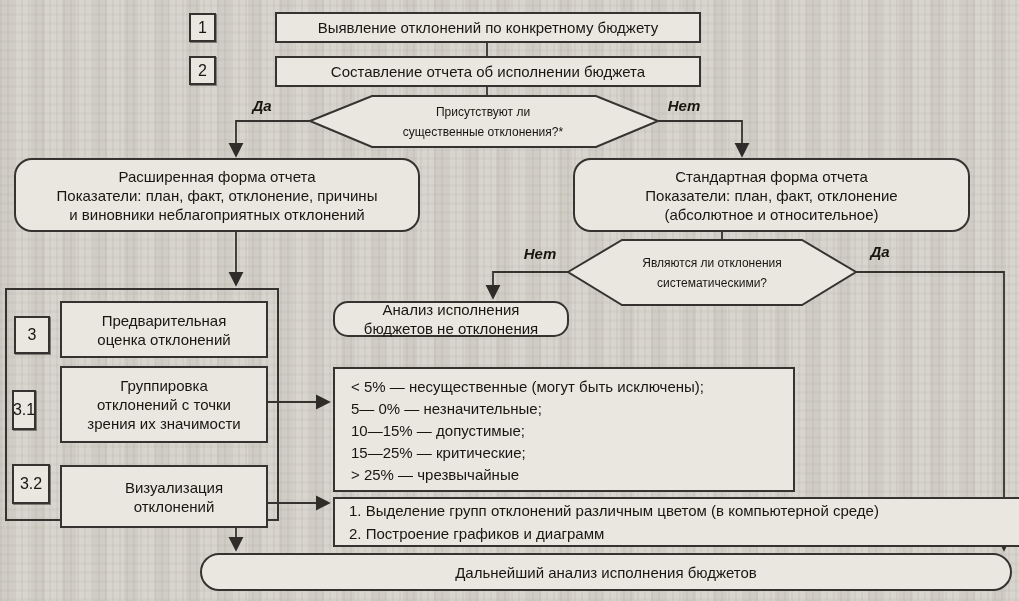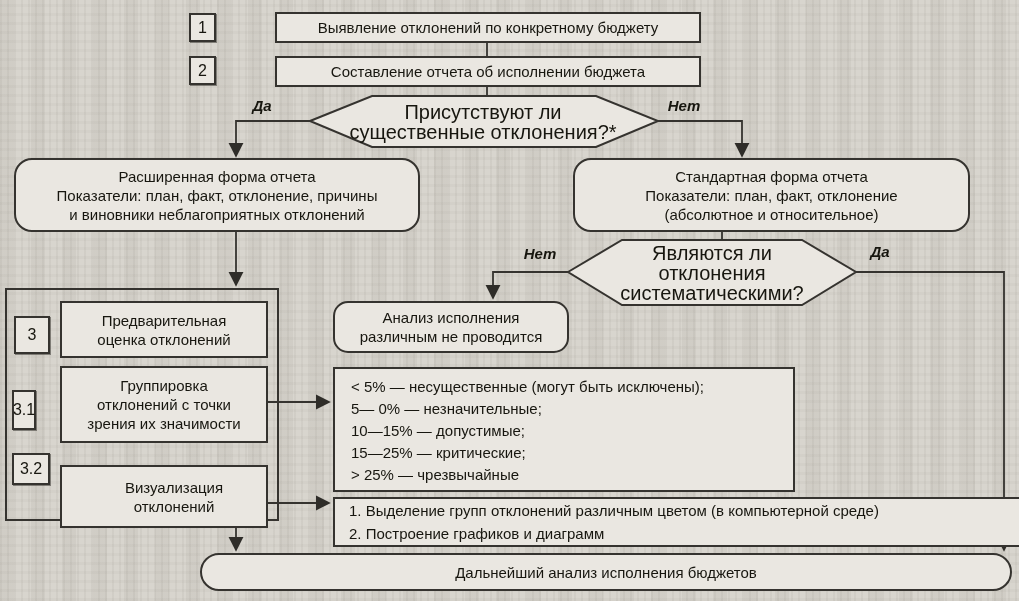--- a/index.html
+++ b/index.html
@@ -30,21 +30,21 @@
   .round{border-radius:18px;}
   .pill{border-radius:19px;}
   .numbox{
     position:absolute; box-sizing:border-box;
     background:var(--box-fill); border:2px solid var(--line);
     display:flex; align-items:center; justify-content:center;
     font-size:16px; box-shadow:1px 1px 0 rgba(60,58,52,.55);
   }
   .hextext{
     position:absolute; display:flex; flex-direction:column; align-items:center; justify-content:center;
-    font-size:20px; line-height:20px; text-align:center;
+    font-size:12px; line-height:20px; text-align:center;
   }
   .branch{
     position:absolute; font-size:15px; font-style:italic; font-weight:bold; text-align:center;
   }
   .leftlist{align-items:flex-start; text-align:left; justify-content:flex-start;}
   .leftlist .ln{white-space:nowrap;}
   .th{line-height:22px;}
   .vm{line-height:23px;}
 </style>
 </head>
@@ -104,41 +104,41 @@
     <div>(абсолютное и относительное)</div>
   </div>
 
   <div class="hextext" style="left:597px;top:251px;width:230px;height:43px;">
     <div>Являются ли отклонения</div>
     <div>систематическими?</div>
   </div>
   <div class="branch" style="left:518px;top:245px;width:44px;">Нет</div>
   <div class="branch" style="left:858px;top:243px;width:44px;">Да</div>
 
-  <div class="box round" style="left:333px;top:301px;width:236px;height:52px;border-radius:15px;">
+  <div class="box round" style="left:333px;top:301px;width:236px;height:36px;border-radius:15px;">
     <div>Анализ исполнения</div>
-    <div>различным не проводится</div>
+    <div>бюджетов не отклонения</div>
   </div>
 
   <div class="box plain" style="left:5px;top:288px;width:274px;height:233px;"></div>
 
   <div class="numbox" style="left:14px;top:316px;width:36px;height:38px;">3</div>
   <div class="box" style="left:60px;top:301px;width:208px;height:57px;">
     <div>Предварительная</div>
     <div>оценка отклонений</div>
   </div>
 
   <div class="numbox" style="left:12px;top:390px;width:24px;height:40px;">3.1</div>
   <div class="box" style="left:60px;top:366px;width:208px;height:77px;">
     <div>Группировка</div>
     <div>отклонений с точки</div>
     <div>зрения их значимости</div>
   </div>
 
-  <div class="numbox" style="left:12px;top:453px;width:38px;height:32px;">3.2</div>
+  <div class="numbox" style="left:12px;top:464px;width:38px;height:40px;">3.2</div>
   <div class="box" style="left:60px;top:465px;width:208px;height:63px;padding-left:20px;">
     <div>Визуализация</div>
     <div>отклонений</div>
   </div>
 
   <div class="box leftlist" style="left:333px;top:367px;width:462px;height:125px;padding:7px 16px 5px 16px;">
     <div class="ln th">&lt; 5% — несущественные (могут быть исключены);</div>
     <div class="ln th">5— 0% — незначительные;</div>
     <div class="ln th">10—15% — допустимые;</div>
     <div class="ln th">15—25% — критические;</div>

